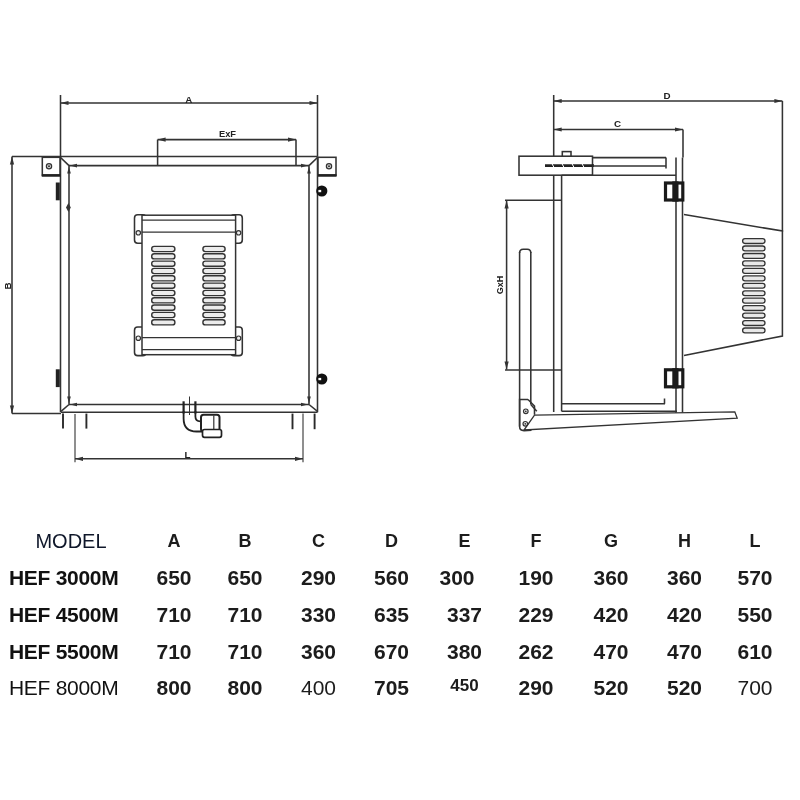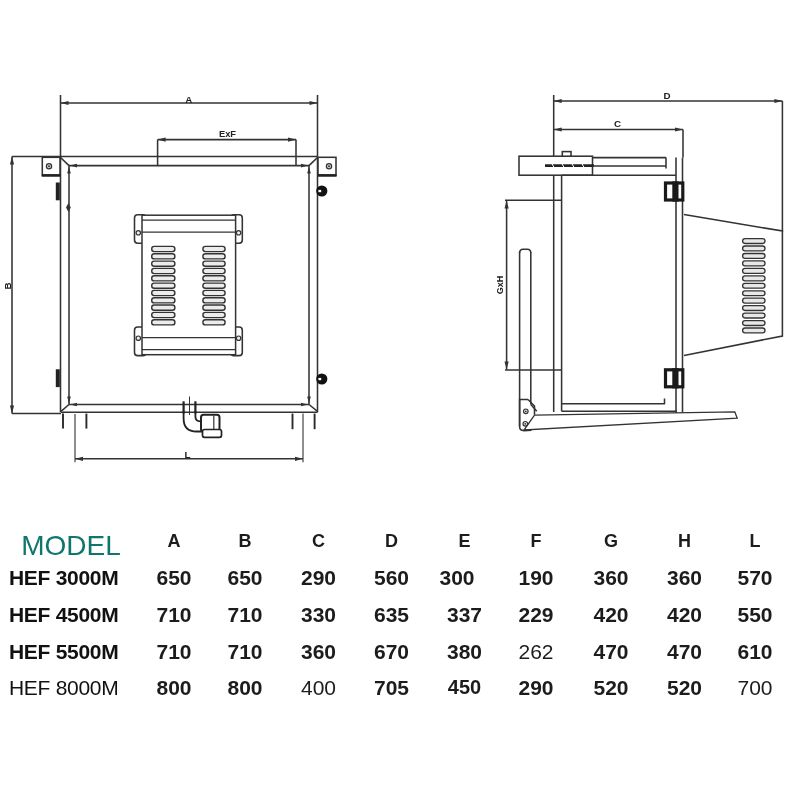--- a/index.html
+++ b/index.html
@@ -287,21 +287,21 @@
 <g>
 <path d="M 528,399.5 L 519.6,399.5 L 519.6,426.5 Q 519.6,430.6 524,430.6 L 531.5,430.2" fill="none" stroke="#333" stroke-width="1.55"></path>
 <path d="M 528,399.5 L 534.5,406 L 534.5,414.8" fill="none" stroke="#333" stroke-width="1.55"></path>
 <circle cx="525.8" cy="411.3" r="2.3" fill="#eee" stroke="#333" stroke-width="1.2"></circle>
 <circle cx="525.8" cy="411.3" r="0.9" fill="#333"></circle>
 <circle cx="525.3" cy="423.8" r="2.3" fill="#eee" stroke="#333" stroke-width="1.2"></circle>
 <circle cx="525.3" cy="423.8" r="0.9" fill="#333"></circle>
 </g>
 </svg>
 
-<div style="position:absolute;left:11px;top:530px;width:120px;text-align:center;font-size:28px;color:#0f766e;">MODEL</div>
+<div style="position:absolute;left:11px;top:530px;width:120px;text-align:center;font-size:20px;color:#0f172a;">MODEL</div>
 <div style="position:absolute;left:154px;top:531px;width:40px;text-align:center;font-size:18px;font-weight:bold;color:#1c1c1c;">A</div>
 <div style="position:absolute;left:225px;top:531px;width:40px;text-align:center;font-size:18px;font-weight:bold;color:#1c1c1c;">B</div>
 <div style="position:absolute;left:298.5px;top:531px;width:40px;text-align:center;font-size:18px;font-weight:bold;color:#1c1c1c;">C</div>
 <div style="position:absolute;left:371.5px;top:531px;width:40px;text-align:center;font-size:18px;font-weight:bold;color:#1c1c1c;">D</div>
 <div style="position:absolute;left:444.5px;top:531px;width:40px;text-align:center;font-size:18px;font-weight:bold;color:#1c1c1c;">E</div>
 <div style="position:absolute;left:516px;top:531px;width:40px;text-align:center;font-size:18px;font-weight:bold;color:#1c1c1c;">F</div>
 <div style="position:absolute;left:591px;top:531px;width:40px;text-align:center;font-size:18px;font-weight:bold;color:#1c1c1c;">G</div>
 <div style="position:absolute;left:664.5px;top:531px;width:40px;text-align:center;font-size:18px;font-weight:bold;color:#1c1c1c;">H</div>
 <div style="position:absolute;left:735px;top:531px;width:40px;text-align:center;font-size:18px;font-weight:bold;color:#1c1c1c;">L</div>
 
@@ -326,28 +326,28 @@
 <div style="position:absolute;left:586px;top:603px;width:50px;text-align:center;font-size:21px;font-weight:bold;color:#1c1c1c;">420</div>
 <div style="position:absolute;left:659.5px;top:603px;width:50px;text-align:center;font-size:21px;font-weight:bold;color:#1c1c1c;">420</div>
 <div style="position:absolute;left:730px;top:603px;width:50px;text-align:center;font-size:21px;font-weight:bold;color:#1c1c1c;">550</div>
 
 <div style="position:absolute;left:9px;top:640px;width:140px;font-size:21px;font-weight:bold;color:#111;letter-spacing:-0.3px;">HEF 5500M</div>
 <div style="position:absolute;left:149px;top:640px;width:50px;text-align:center;font-size:21px;font-weight:bold;color:#1c1c1c;">710</div>
 <div style="position:absolute;left:220px;top:640px;width:50px;text-align:center;font-size:21px;font-weight:bold;color:#1c1c1c;">710</div>
 <div style="position:absolute;left:293.5px;top:640px;width:50px;text-align:center;font-size:21px;font-weight:bold;color:#1c1c1c;">360</div>
 <div style="position:absolute;left:366.5px;top:640px;width:50px;text-align:center;font-size:21px;font-weight:bold;color:#1c1c1c;">670</div>
 <div style="position:absolute;left:439.5px;top:640px;width:50px;text-align:center;font-size:21px;font-weight:bold;color:#1c1c1c;">380</div>
-<div style="position:absolute;left:511px;top:640px;width:50px;text-align:center;font-size:21px;font-weight:normal;color:#1c1c1c;">262</div>
+<div style="position:absolute;left:511px;top:640px;width:50px;text-align:center;font-size:21px;font-weight:bold;color:#1c1c1c;">262</div>
 <div style="position:absolute;left:586px;top:640px;width:50px;text-align:center;font-size:21px;font-weight:bold;color:#1c1c1c;">470</div>
 <div style="position:absolute;left:659.5px;top:640px;width:50px;text-align:center;font-size:21px;font-weight:bold;color:#1c1c1c;">470</div>
 <div style="position:absolute;left:730px;top:640px;width:50px;text-align:center;font-size:21px;font-weight:bold;color:#1c1c1c;">610</div>
 
 <div style="position:absolute;left:9px;top:676px;width:140px;font-size:21px;font-weight:normal;color:#111;letter-spacing:-0.3px;">HEF 8000M</div>
 <div style="position:absolute;left:149px;top:676px;width:50px;text-align:center;font-size:21px;font-weight:bold;color:#1c1c1c;">800</div>
 <div style="position:absolute;left:220px;top:676px;width:50px;text-align:center;font-size:21px;font-weight:bold;color:#1c1c1c;">800</div>
 <div style="position:absolute;left:293.5px;top:676px;width:50px;text-align:center;font-size:21px;font-weight:normal;color:#1c1c1c;">400</div>
 <div style="position:absolute;left:366.5px;top:676px;width:50px;text-align:center;font-size:21px;font-weight:bold;color:#1c1c1c;">705</div>
-<div style="position:absolute;left:439.5px;top:676px;width:50px;text-align:center;font-size:20px;font-weight:bold;color:#1c1c1c;">450</div>
+<div style="position:absolute;left:439.5px;top:676px;width:50px;text-align:center;font-size:17px;font-weight:bold;color:#1c1c1c;">450</div>
 <div style="position:absolute;left:511px;top:676px;width:50px;text-align:center;font-size:21px;font-weight:bold;color:#1c1c1c;">290</div>
 <div style="position:absolute;left:586px;top:676px;width:50px;text-align:center;font-size:21px;font-weight:bold;color:#1c1c1c;">520</div>
 <div style="position:absolute;left:659.5px;top:676px;width:50px;text-align:center;font-size:21px;font-weight:bold;color:#1c1c1c;">520</div>
 <div style="position:absolute;left:730px;top:676px;width:50px;text-align:center;font-size:21px;font-weight:normal;color:#1c1c1c;">700</div>
 </div>
 
 </body></html>

